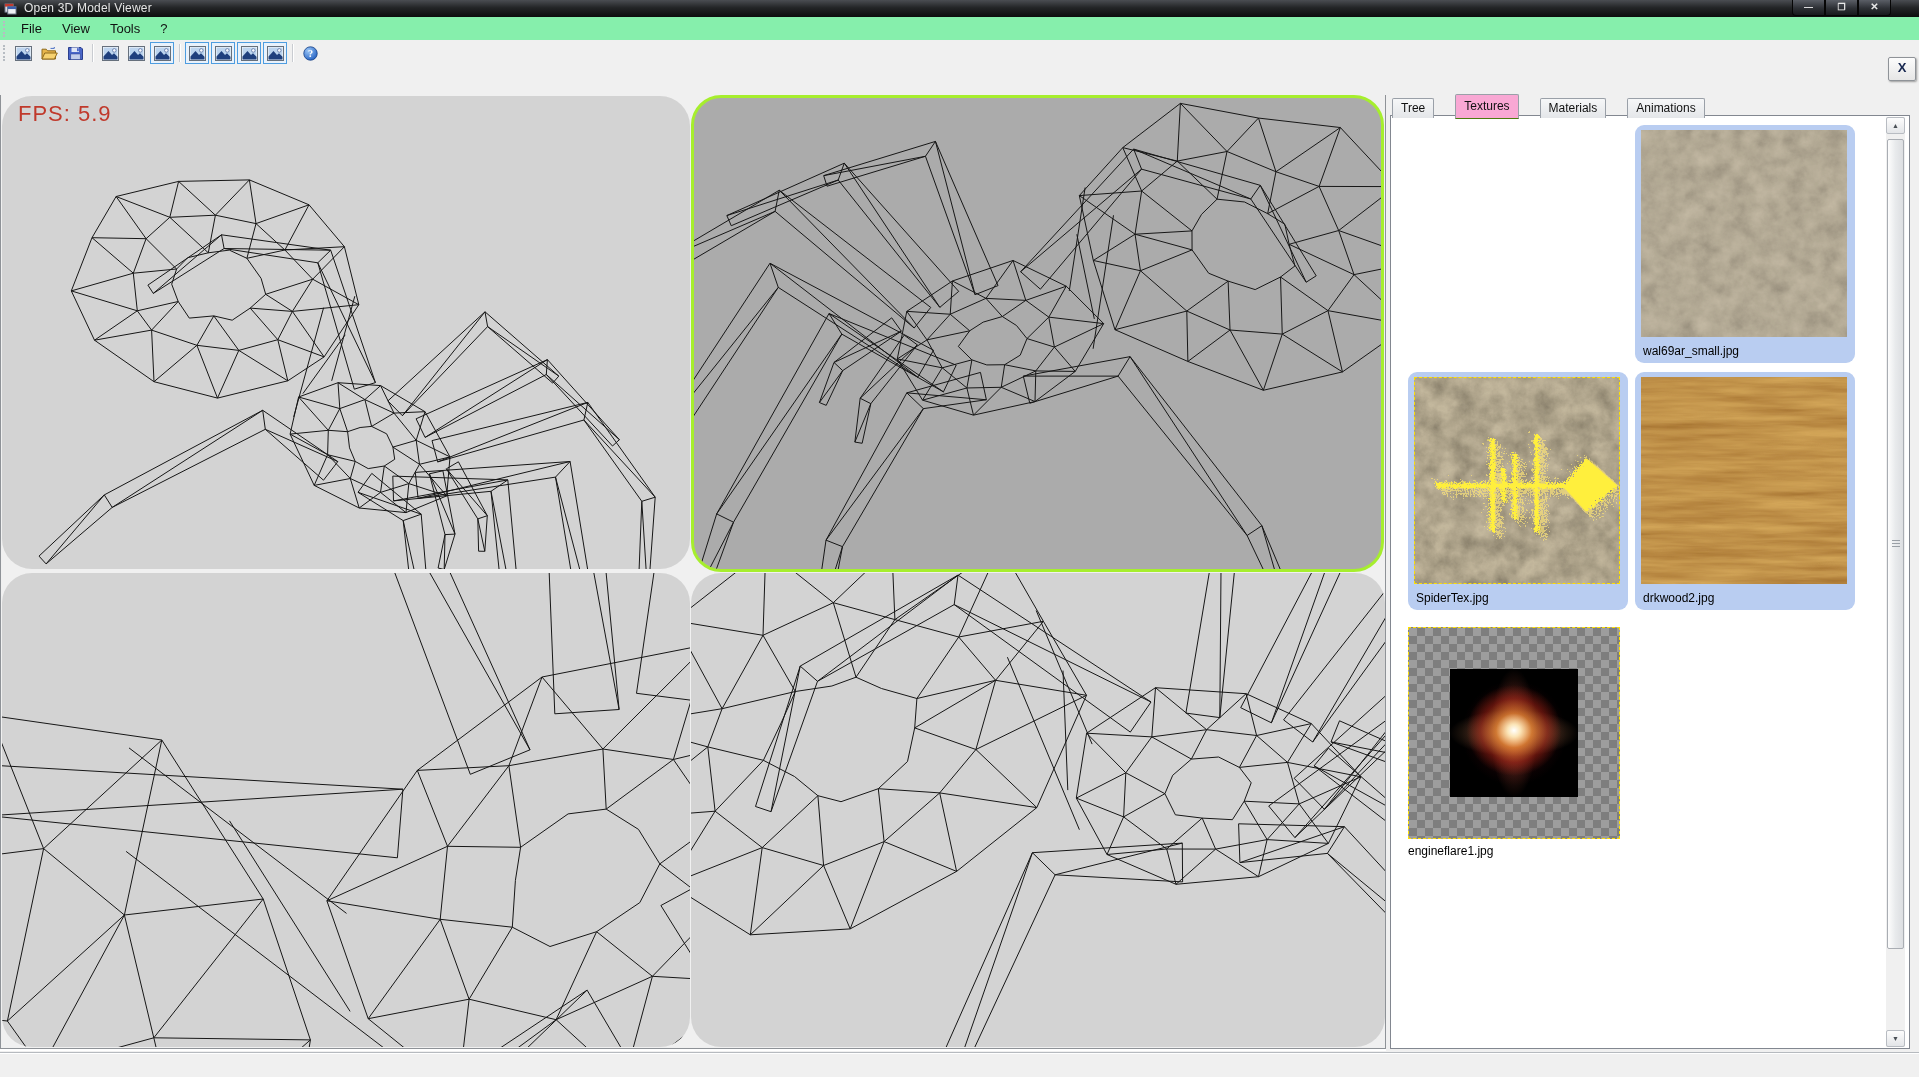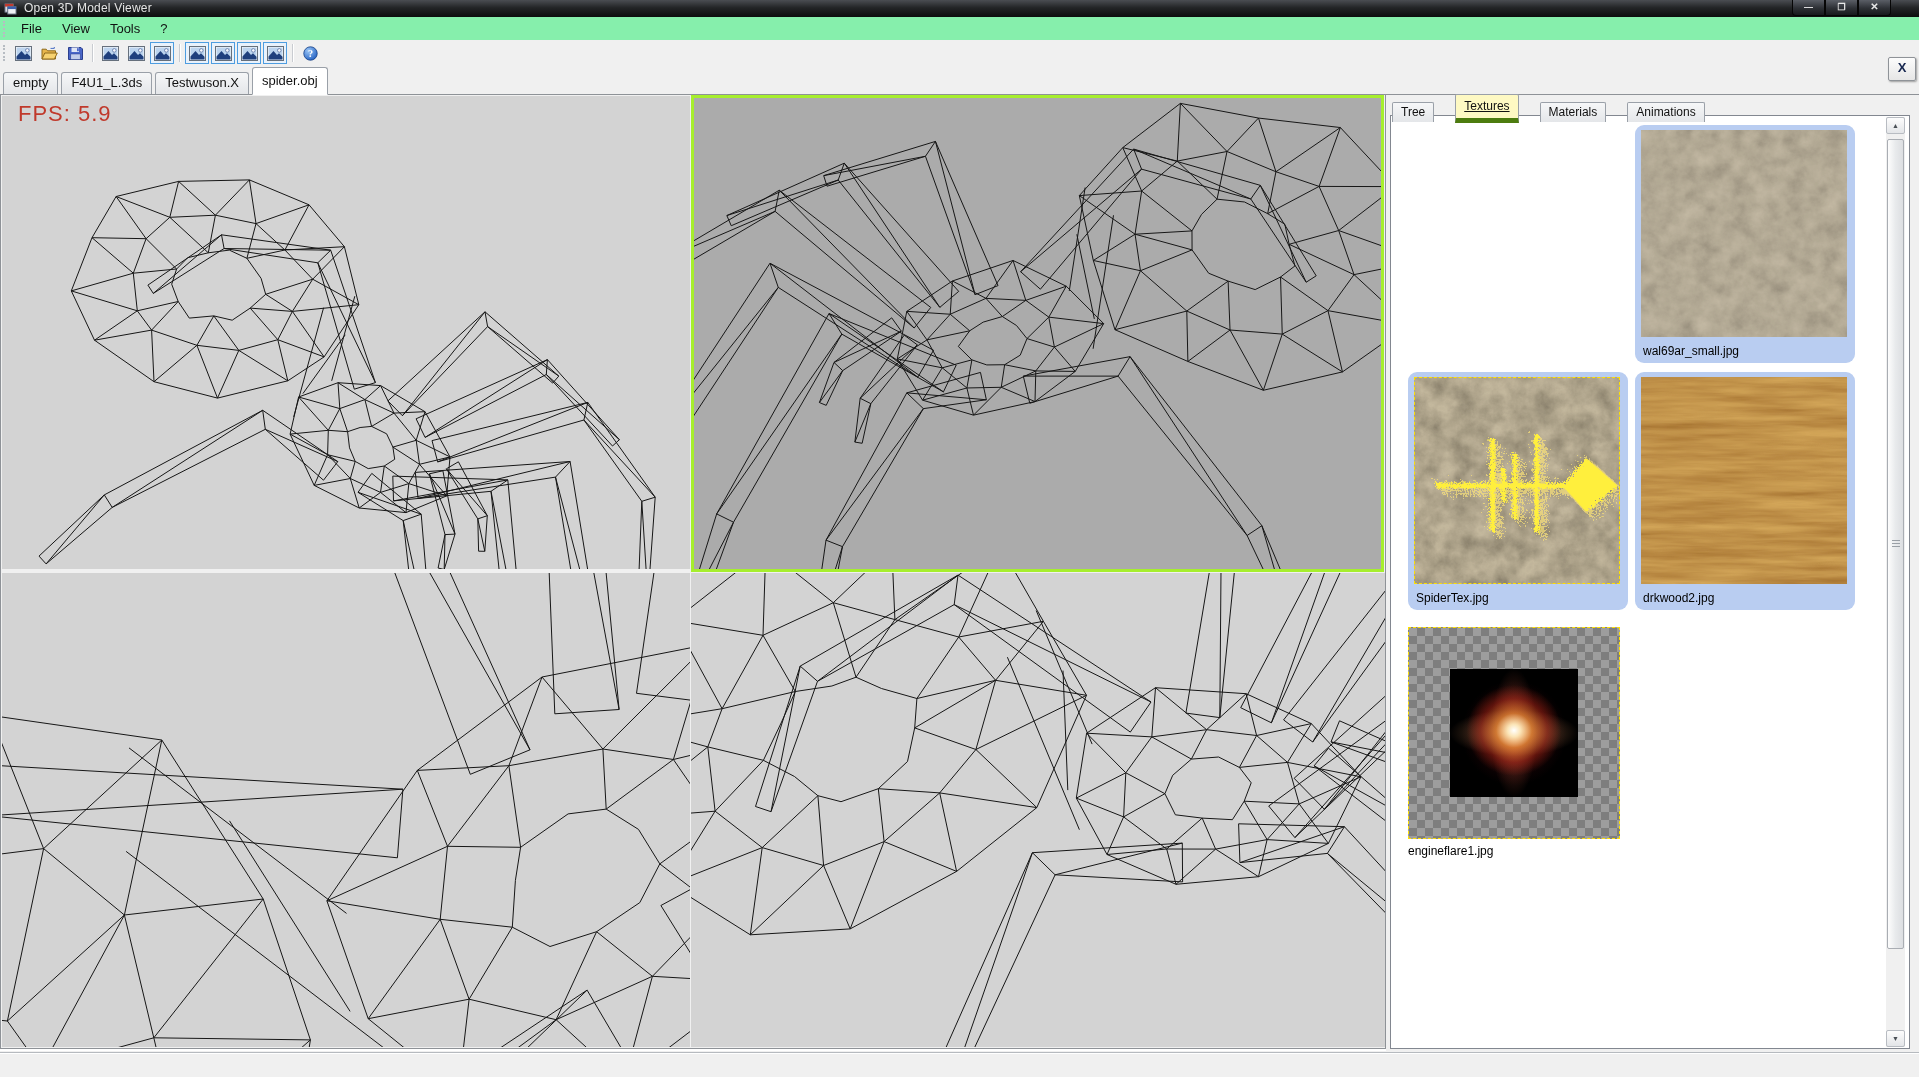--- a/index.html
+++ b/index.html
@@ -33,32 +33,32 @@
   .dtab{height:21px;line-height:20px;padding:0 9px;margin-left:3px;background:linear-gradient(180deg,#f6f7f8,#e4e6e9);
     border:1px solid #9aa0a8;border-bottom:none;border-radius:3px 3px 0 0;font-size:13px;}
   .dtab.active{height:26px;line-height:25px;background:#fff;position:relative;z-index:3;margin-bottom:-1px;
     border-bottom:1px solid #fff;}
   .doc-close{position:absolute;left:1888px;top:57px;width:26px;height:22px;background:linear-gradient(180deg,#fcfcfc,#e6e6e6);
     border:1px solid #8f9398;border-radius:2px;box-shadow:1px 1px 2px rgba(0,0,0,.35);
     font-weight:bold;font-size:13px;color:#16264f;text-align:center;line-height:20px;z-index:5;}
   
   .viewwrap{position:absolute;left:0;top:95px;width:1386px;height:954px;background:#f0f0f0;
     border:1px solid #8e9297;border-top:none;box-sizing:border-box;box-shadow:0 2px 0 #fff;}
-  .vp{position:absolute;background:#d3d3d3;overflow:hidden;}
+  .vp{position:absolute;background:#d3d3d3;overflow:hidden;border-radius:30px;}
   .vp svg{position:absolute;left:0;top:0;width:100%;height:100%;}
   #vp-tl{left:1px;top:1px;width:688px;height:473px;}
   #vp-tr{left:690px;top:0;width:687px;height:471px;background:#ababab;border:3px solid #a6ee2d;}
   #vp-bl{left:1px;top:478px;width:688px;height:474px;}
   #vp-br{left:690px;top:478px;width:694px;height:474px;}
   .fps{position:absolute;left:16px;top:5px;font-size:22px;color:#c0392b;letter-spacing:1px;z-index:2;}
   
   .ptabs{position:absolute;left:1392px;top:94px;display:flex;align-items:flex-end;z-index:4;gap:20px;}
   .ptab{height:19px;line-height:18px;padding:0 8px;margin-right:1px;background:linear-gradient(180deg,#f6f7f8,#e4e6e9);
     border:1px solid #9aa0a8;border-bottom:none;border-radius:2px 2px 0 0;font-size:12px;}
-  .ptab.active{height:23px;line-height:22px;background:#fef9c3;margin-bottom:-1px;border-bottom:5px solid #4d7c0f;text-decoration:underline;}
+  .ptab.active{height:23px;line-height:22px;background:#f9a8d4;margin-bottom:-1px;border-bottom:1px solid #4d7c0f;}
   .panelbox{position:absolute;left:1390px;top:115px;width:520px;height:934px;background:#fff;
     border:1px solid #828790;box-sizing:border-box;overflow:hidden;}
   .tex-card{position:absolute;width:220px;height:238px;background:#b9cdf1;border-radius:9px;}
   .tex-img{position:absolute;left:6px;top:5px;width:206px;height:207px;overflow:hidden;background:#2f2a20;}
   .tex-img svg{display:block;width:206px;height:207px;}
   .tex-label{position:absolute;left:8px;bottom:5px;font-size:12px;color:#000;}
   .ants{outline:1px dashed #ffe000;outline-offset:-1px;}
   .flare-box{position:absolute;left:17px;top:511px;width:212px;height:212px;border:1px dashed #ffe000;
     background-color:#9d9d9d;
     background-image:linear-gradient(45deg,#7e7e7e 25%,transparent 25%,transparent 75%,#7e7e7e 75%),
@@ -245,26 +245,20 @@
               <stop offset="0" stop-color="#9cc7f7"></stop>
               <stop offset="1" stop-color="#1c5bbf"></stop>
             </radialGradient>
           </defs>
           <circle cx="8" cy="8" r="7.2" fill="url(#hg)" stroke="#0f3a80" stroke-width="0.8"></circle>
           <text x="8" y="12.2" font-size="11" font-weight="bold" text-anchor="middle" fill="#fff" font-family="Liberation Serif,serif">?</text>
         </svg>
       </button>
     </div>
 
-  <div class="tabstrip">
-    <div class="dtab">empty</div>
-    <div class="dtab">F4U1_L.3ds</div>
-    <div class="dtab">Testwuson.X</div>
-    <div class="dtab active">spider.obj</div>
-  </div>
   <div class="doc-close">X</div>
 
   <div class="viewwrap">
     <div class="vp" id="vp-tl">
       <div class="fps">FPS: 5.9</div>
       <svg viewBox="0 0 688 473" preserveAspectRatio="none">
         <path class="wire" fill="none" stroke="#161616" stroke-width="1" d="M356.8,208.7L322.1,260.9L285.8,284.8L215.5,302.1L152.0,285.7L92.5,244.2L69.3,194.9L90.0,141.7L114.1,100.5L176.6,85.4L247.4,83.9L307.0,108.8L342.4,150.7ZM290.4,215.4L275.8,243.7L236.8,254.4L194.9,249.3L149.6,234.1L135.3,214.8L131.3,177.2L144.1,142.7L167.8,121.3L213.4,119.2L254.0,127.6L282.9,154.0L310.7,183.2ZM248.2,212.1L230.2,224.2L211.8,219.9L187.3,222.1L176.2,205.5L169.7,188.2L174.6,173.0L185.7,161.7L206.3,156.8L227.3,154.1L244.9,162.3L259.1,182.4L263.7,198.3ZM356.8,208.7L290.4,215.4M290.4,215.4L322.1,260.9M290.4,215.4L248.2,212.1M248.2,212.1L275.8,243.7M322.1,260.9L275.8,243.7M275.8,243.7L285.8,284.8M285.8,284.8L236.8,254.4M236.8,254.4L215.5,302.1M236.8,254.4L211.8,219.9M211.8,219.9L194.9,249.3M215.5,302.1L194.9,249.3M194.9,249.3L152.0,285.7M152.0,285.7L149.6,234.1M149.6,234.1L92.5,244.2M149.6,234.1L176.2,205.5M176.2,205.5L135.3,214.8M92.5,244.2L135.3,214.8M135.3,214.8L69.3,194.9M69.3,194.9L131.3,177.2M131.3,177.2L90.0,141.7M131.3,177.2L174.6,173.0M174.6,173.0L144.1,142.7M90.0,141.7L144.1,142.7M144.1,142.7L114.1,100.5M114.1,100.5L167.8,121.3M167.8,121.3L176.6,85.4M167.8,121.3L206.3,156.8M206.3,156.8L213.4,119.2M176.6,85.4L213.4,119.2M213.4,119.2L247.4,83.9M247.4,83.9L254.0,127.6M254.0,127.6L307.0,108.8M254.0,127.6L244.9,162.3M244.9,162.3L282.9,154.0M307.0,108.8L282.9,154.0M282.9,154.0L342.4,150.7M342.4,150.7L310.7,183.2M310.7,183.2L356.8,208.7M310.7,183.2L263.7,198.3M263.7,198.3L290.4,215.4M444.7,399.9L404.0,416.6L357.2,412.0L312.2,389.4L288.1,338.1L296.6,301.0L336.0,286.7L378.6,289.6L423.0,315.7L448.0,360.9ZM406.8,387.6L378.5,396.4L348.3,382.5L325.6,358.7L326.3,334.3L337.8,312.6L362.9,303.6L392.0,317.1L414.2,344.3L417.5,368.3ZM382.3,370.0L366.2,372.6L353.2,365.4L347.5,351.8L345.6,335.7L358.1,331.5L369.6,330.4L384.6,337.8L390.9,351.1L392.7,363.3ZM444.7,399.9L406.8,387.6M406.8,387.6L404.0,416.6M406.8,387.6L382.3,370.0M382.3,370.0L378.5,396.4M404.0,416.6L378.5,396.4M378.5,396.4L357.2,412.0M357.2,412.0L348.3,382.5M348.3,382.5L312.2,389.4M348.3,382.5L353.2,365.4M353.2,365.4L325.6,358.7M312.2,389.4L325.6,358.7M325.6,358.7L288.1,338.1M288.1,338.1L326.3,334.3M326.3,334.3L296.6,301.0M326.3,334.3L345.6,335.7M345.6,335.7L337.8,312.6M296.6,301.0L337.8,312.6M337.8,312.6L336.0,286.7M336.0,286.7L362.9,303.6M362.9,303.6L378.6,289.6M362.9,303.6L369.6,330.4M369.6,330.4L392.0,317.1M378.6,289.6L392.0,317.1M392.0,317.1L423.0,315.7M423.0,315.7L414.2,344.3M414.2,344.3L448.0,360.9M414.2,344.3L390.9,351.1M390.9,351.1L417.5,368.3M448.0,360.9L417.5,368.3M417.5,368.3L444.7,399.9M300.9,297.6L343.2,238.8M291.7,320.9L321.6,211.7M329.7,284.8L352.8,200.2M427.4,377.8L443.0,438.6L436.1,472.0M440.9,374.8L453.0,438.1L442.2,473.5M427.4,377.8L440.9,374.8M427.4,377.8L453.0,438.1M443.0,438.6L453.0,438.1M443.0,438.6L442.2,473.5M436.1,472.0L442.2,473.5M444.4,372.8L475.8,422.9L476.6,455.2M456.4,365.8L485.3,419.7L482.8,455.3M444.4,372.8L456.4,365.8M444.4,372.8L485.3,419.7M475.8,422.9L485.3,419.7M475.8,422.9L482.8,455.3M476.6,455.2L482.8,455.3M416.1,402.4L553.5,381.1L582.0,553.8L578.8,651.4M413.3,376.4L568.1,365.5L598.5,552.4L590.6,652.0M416.1,402.4L413.3,376.4M416.1,402.4L568.1,365.5M553.5,381.1L568.1,365.5M553.5,381.1L598.5,552.4M582.0,553.8L598.5,552.4M582.0,553.8L590.6,652.0M578.8,651.4L590.6,652.0M391.5,404.9L489.0,395.3L507.7,576.2L501.6,664.7M390.8,380.1L505.8,383.9L523.5,575.6L512.7,665.7M391.5,404.9L390.8,380.1M391.5,404.9L505.8,383.9M489.0,395.3L505.8,383.9M489.0,395.3L523.5,575.6M507.7,576.2L523.5,575.6M507.7,576.2L512.7,665.7M501.6,664.7L512.7,665.7M356.0,396.3L401.2,424.6L416.0,557.8L395.8,643.3M369.8,377.4L419.2,418.2L430.9,558.5L406.0,646.0M356.0,396.3L369.8,377.4M356.0,396.3L419.2,418.2M401.2,424.6L419.2,418.2M401.2,424.6L430.9,558.5M416.0,557.8L430.9,558.5M416.0,557.8L406.0,646.0M395.8,643.3L406.0,646.0M335.8,365.6L260.7,314.3L102.3,398.9L37.0,460.1M321.5,384.2L263.3,333.3L110.2,411.4L44.1,467.9M335.8,365.6L321.5,384.2M335.8,365.6L263.3,333.3M260.7,314.3L263.3,333.3M260.7,314.3L110.2,411.4M102.3,398.9L110.2,411.4M102.3,398.9L44.1,467.9M37.0,460.1L44.1,467.9M435.7,365.9L581.9,324.0L639.8,405.3L636.0,501.6M430.0,344.6L585.8,306.4L653.2,401.2L645.9,502.1M435.7,365.9L430.0,344.6M435.7,365.9L585.8,306.4M581.9,324.0L585.8,306.4M581.9,324.0L653.2,401.2M639.8,405.3L653.2,401.2M639.8,405.3L645.9,502.1M636.0,501.6L645.9,502.1M423.1,341.4L544.3,278.5L610.5,350.0M414.1,322.8L545.4,263.6L617.4,343.7M423.1,341.4L414.1,322.8M423.1,341.4L545.4,263.6M544.3,278.5L545.4,263.6M544.3,278.5L617.4,343.7M610.5,350.0L617.4,343.7M400.4,319.7L485.6,230.6L550.7,287.1M385.9,304.9L483.0,215.8L556.8,280.1M400.4,319.7L385.9,304.9M400.4,319.7L483.0,215.8M485.6,230.6L483.0,215.8M485.6,230.6L556.8,280.1M550.7,287.1L556.8,280.1M373.4,286.6L328.7,154.2L219.5,138.8L145.9,189.1M352.3,293.2L315.8,166.8L222.1,152.5L151.3,197.4M373.4,286.6L352.3,293.2M373.4,286.6L315.8,166.8M328.7,154.2L315.8,166.8M328.7,154.2L222.1,152.5M219.5,138.8L222.1,152.5M219.5,138.8L151.3,197.4M145.9,189.1L151.3,197.4"></path>
         </svg>
     </div>
     <div class="vp" id="vp-tr">

